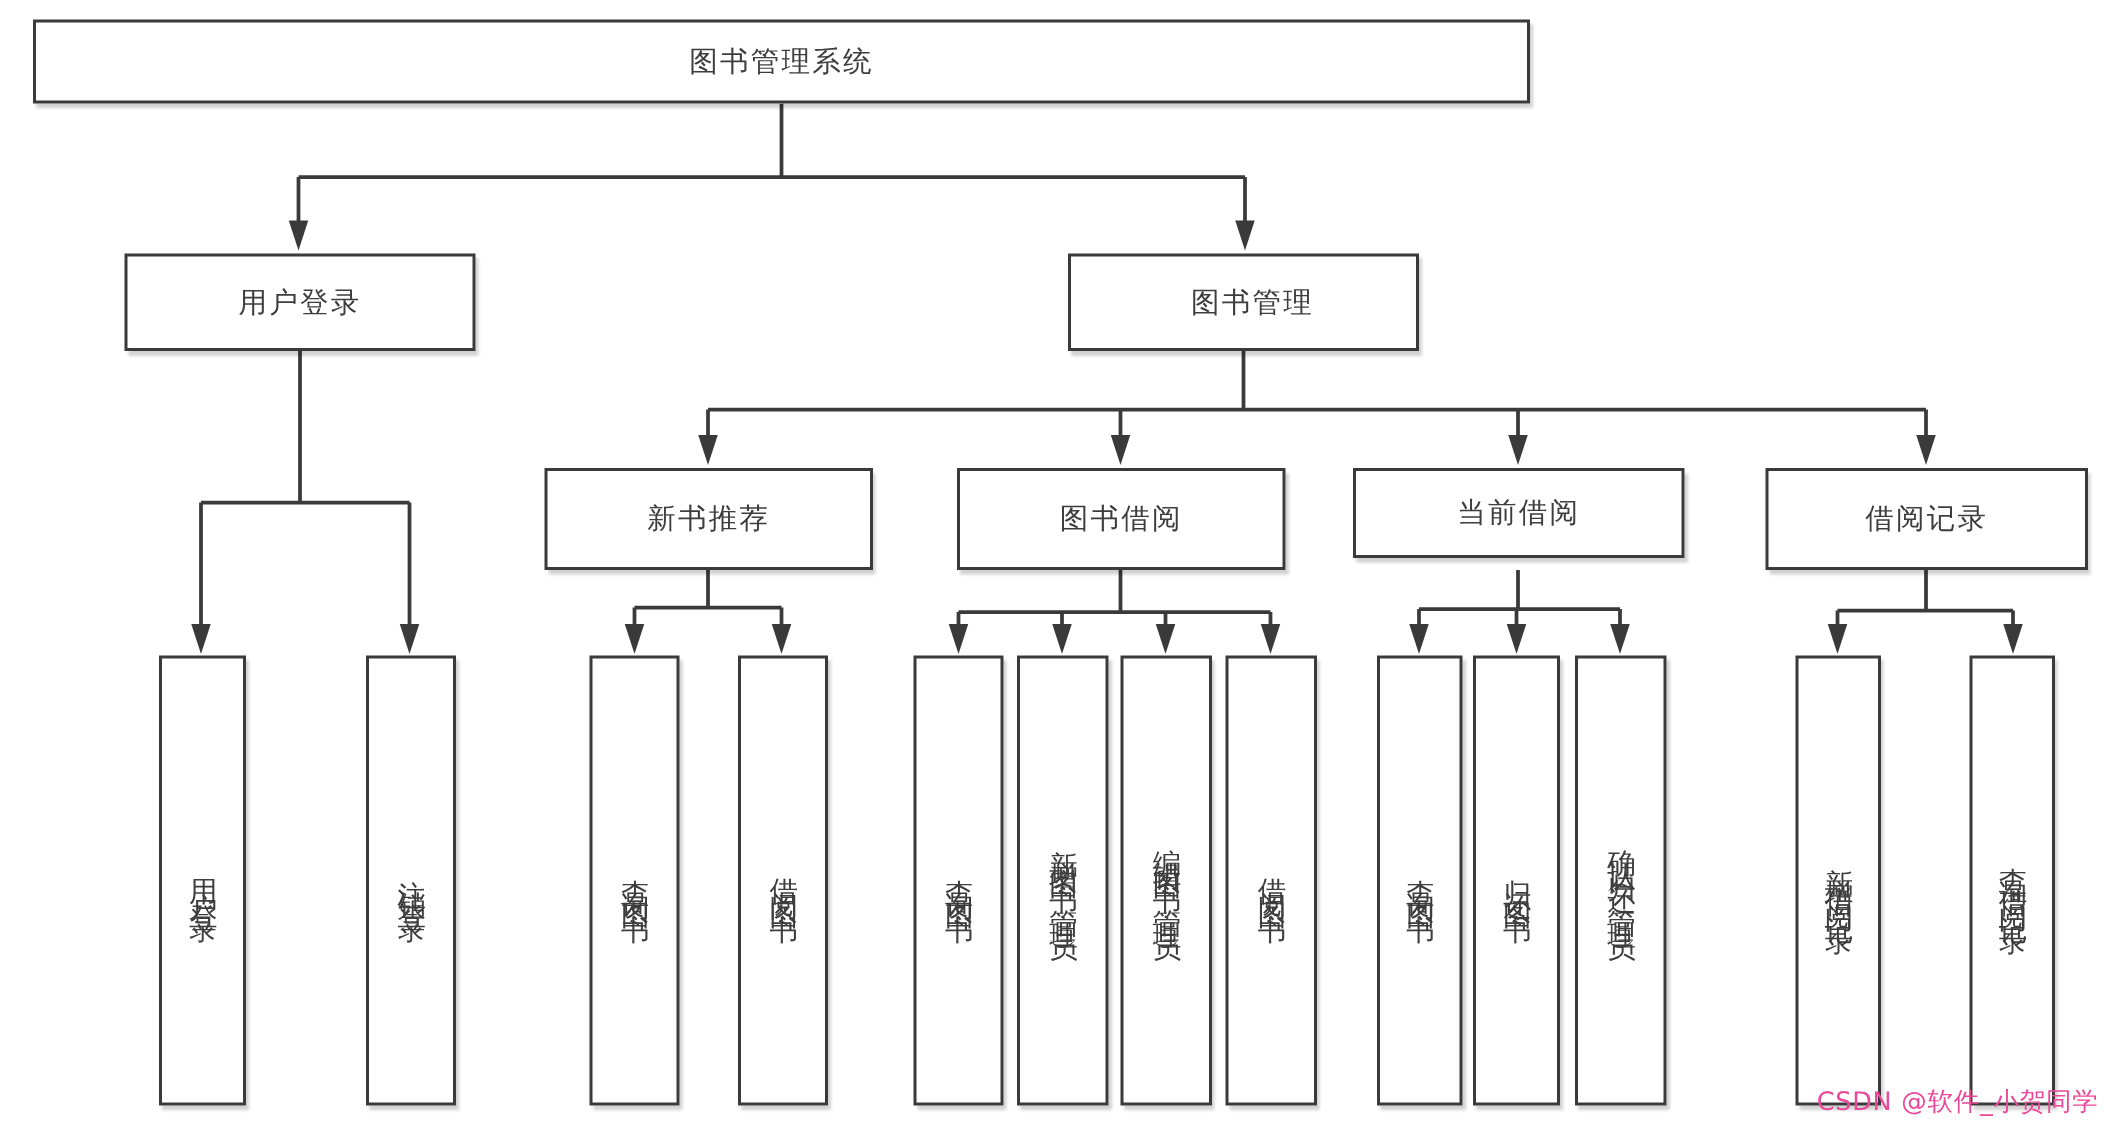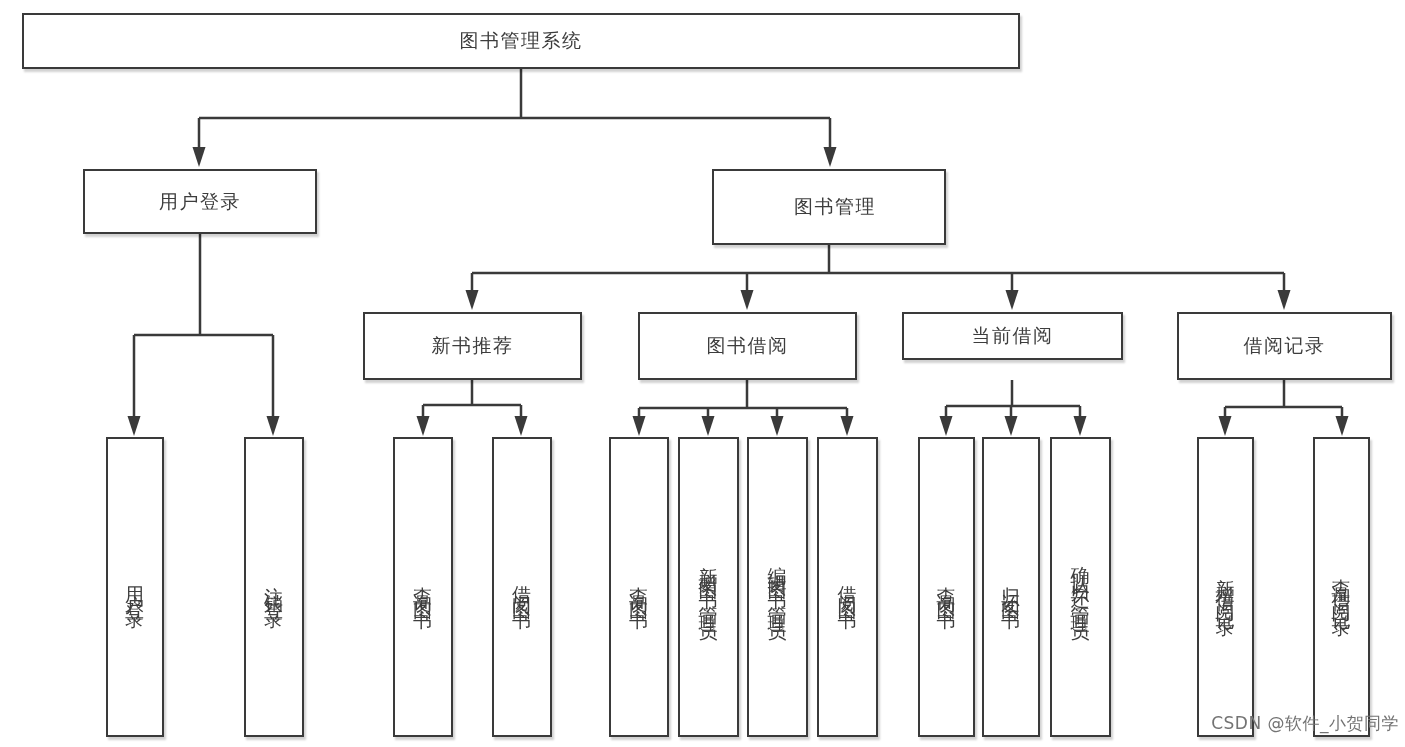--- a/index.html
+++ b/index.html
@@ -42,22 +42,22 @@
     writing-mode: vertical-lr;
     text-orientation: mixed;
     letter-spacing: 8px;
     font-size: 19px;
     line-height: 1;
     white-space: normal;
   }
   .watermark {
     position: absolute;
     right: 6px;
-    bottom: 12px;
-    color: #737373;
+    bottom: 1px;
+    color: #ec4899;
     font-size: 17px;
     letter-spacing: 0.5px;
   }
 </style>
 </head>
 <body>
 
 <div class="canvas">
 
   <svg class="wires" viewBox="0 0 1405 747" xmlns="http://www.w3.org/2000/svg">
@@ -89,25 +89,25 @@
       <polygon points="1004.5,416 1017.5,416 1011,436"></polygon>
       <polygon points="1073.5,416 1086.5,416 1080,436"></polygon>
       <polygon points="1218.5,416 1231.5,416 1225,436"></polygon>
       <polygon points="1335.5,416 1348.5,416 1342,436"></polygon>
     </g>
   </svg>
 
   <div class="node" style="left:22px; top:13px; width:998px; height:56px;">图书管理系统</div>
 
   <div class="node" style="left:83px; top:169px; width:234px; height:65px;">用户登录</div>
-  <div class="node" style="left:712px; top:169px; width:234px; height:76px;padding-left:12px;">图书管理</div>
+  <div class="node" style="left:712px; top:169px; width:234px; height:65px;padding-left:12px;">图书管理</div>
 
   <div class="node" style="left:363px; top:312px; width:219px; height:68px;text-align:center;">新书推荐</div>
   <div class="node" style="left:638px; top:312px; width:219px; height:68px;text-align:right;">图书借阅</div>
-  <div class="node" style="left:902px; top:312px; width:221px; height:48px;">当前借阅</div>
+  <div class="node" style="left:902px; top:312px; width:221px; height:60px;">当前借阅</div>
   <div class="node" style="left:1177px; top:312px; width:215px; height:68px;">借阅记录</div>
 
   <div class="node leaf" style="left:106px; top:437px; width:58px; height:300px;">用户登录</div>
   <div class="node leaf" style="left:244px; top:437px; width:60px; height:300px;">注销登录</div>
 
   <div class="node leaf" style="left:393px; top:437px; width:60px; height:300px;">查询图书</div>
   <div class="node leaf" style="left:492px; top:437px; width:60px; height:300px;">借阅图书</div>
 
   <div class="node leaf" style="left:609px; top:437px; width:60px; height:300px;">查询图书</div>
   <div class="node leaf" style="left:678px; top:437px; width:61px; height:300px;">新增图书（管理员）</div>

